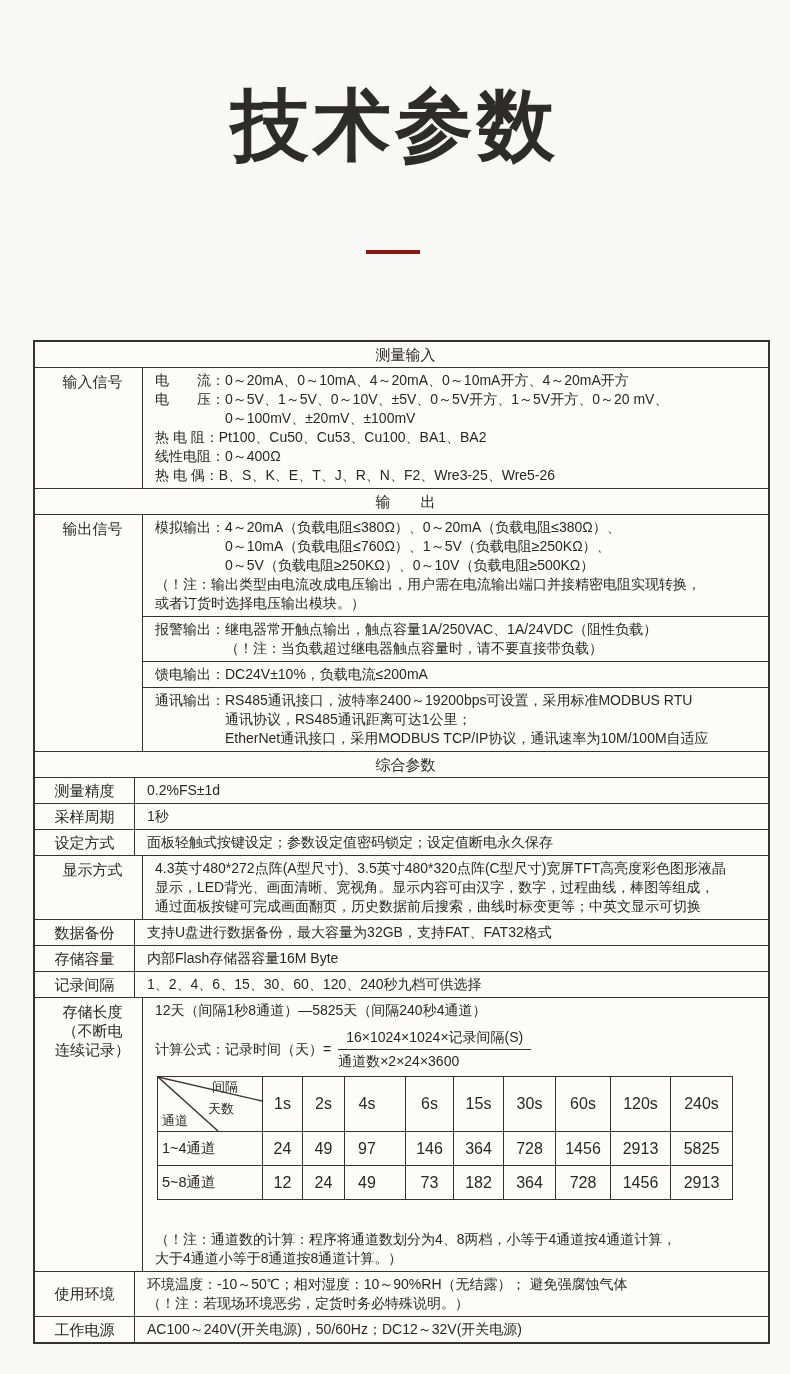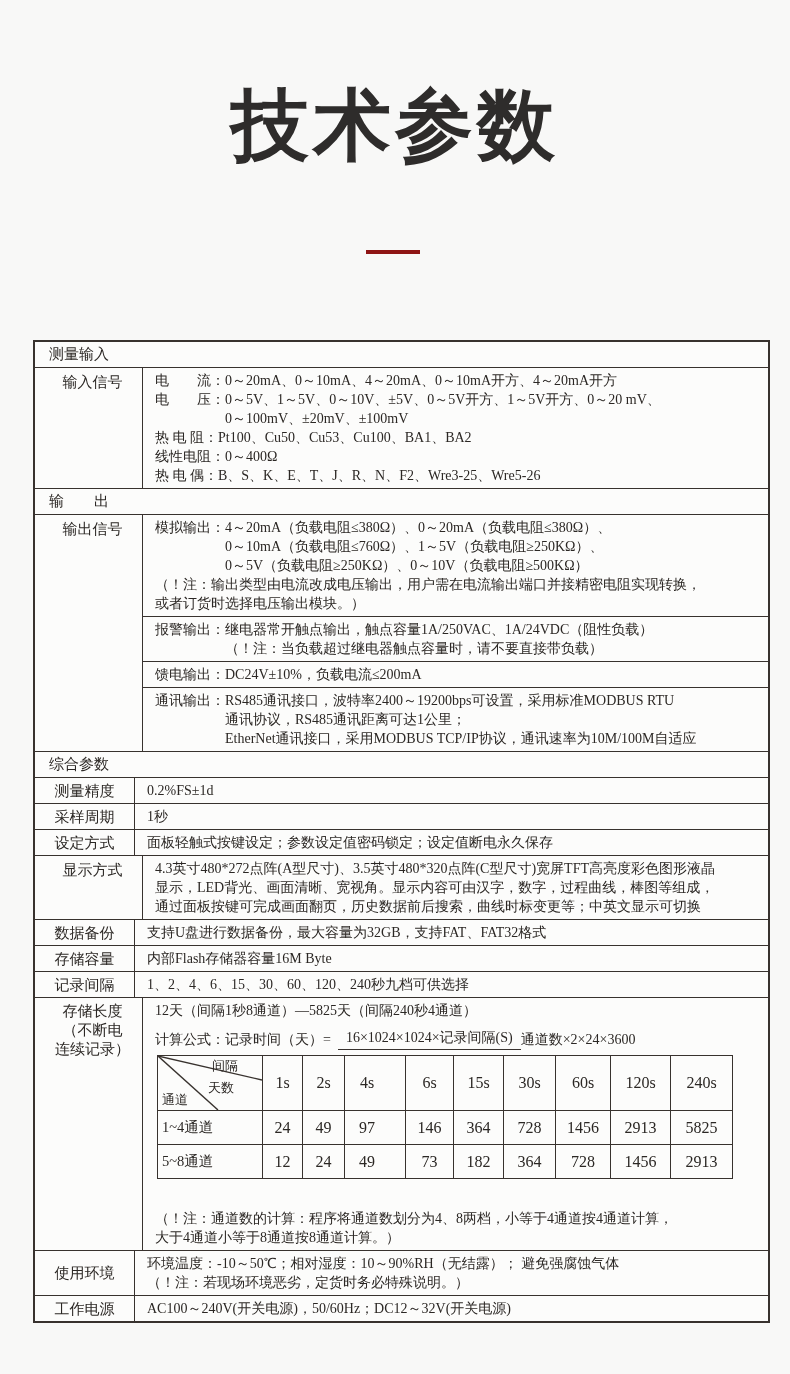--- a/index.html
+++ b/index.html
@@ -1,20 +1,20 @@
 <!DOCTYPE html>
 <html><head>
 <meta charset="utf-8">
 <style>
   html,body{margin:0;padding:0;}
   .page{
     position:relative;
     width:790px;height:1374px;
     background:#f8f8f7;
-    font-family:Liberation Serif, serif;
+    font-family:Liberation Sans, sans-serif;
     color:#2b2724;
     overflow:hidden;
   }
   .title{
     position:absolute;top:74px;left:0;width:100%;
     margin:0;text-align:center;
     font-size:78px;font-weight:900;letter-spacing:4px;
     color:#2e2c2b;
   }
   .accent-divider{
@@ -26,21 +26,21 @@
     position:absolute;left:33px;top:340px;width:737px;
     border:2px solid #38322e;
     background:#fcfcfb;
     box-sizing:border-box;
     font-size:14px;
   }
   .row{display:flex;box-sizing:border-box;}
   .row + .row{border-top:1.5px solid #38322e;}
   .section-cell{
     flex:1;padding:3px 6px 3px 14px;
-    line-height:19px;font-size:15px;white-space:pre;
+    line-height:19px;font-size:15px;white-space:pre;text-align:center;
   }
   .label-cell{
     flex:0 0 100px;box-sizing:border-box;
     border-right:1.5px solid #38322e;
     display:flex;flex-direction:column;
     align-items:center;justify-content:center;
     text-align:center;
     padding:2px 3px;font-size:15px;line-height:20px;white-space:pre;
   }
   .label-top{justify-content:flex-start;padding-top:4px;margin-left:8px;}
@@ -48,21 +48,21 @@
     flex:1;box-sizing:border-box;
     padding:3px 6px 3px 12px;
     overflow:hidden;
   }
   .content-cell.nopad{padding:0;}
   .line{line-height:19px;white-space:pre;}
   .subblock{padding:3px 6px 3px 12px;}
   .subblock + .subblock{border-top:1.5px solid #38322e;}
   .formula-row{display:flex;align-items:center;margin-top:8px;}
   .formula-prefix{white-space:pre;line-height:19px;}
-  .frac{display:inline-flex;flex-direction:row;margin-left:7px;text-align:left;}
+  .frac{display:inline-flex;flex-direction:column;margin-left:7px;text-align:left;}
   .frac .num{border-bottom:1.5px solid #38322e;padding:0 8px 2px 8px;line-height:19px;white-space:pre;}
   .frac .den{padding-top:2px;line-height:19px;white-space:pre;}
   .matrix{
     display:inline-block;border:1.5px solid #38322e;
     margin:5px 0 0 2px;background:#fcfcfb;
   }
   .mrow{display:flex;height:33px;}
   .mrow.head{height:54px;}
   .mrow + .mrow{border-top:1.5px solid #38322e;text-align:right;}
   .mcell{

